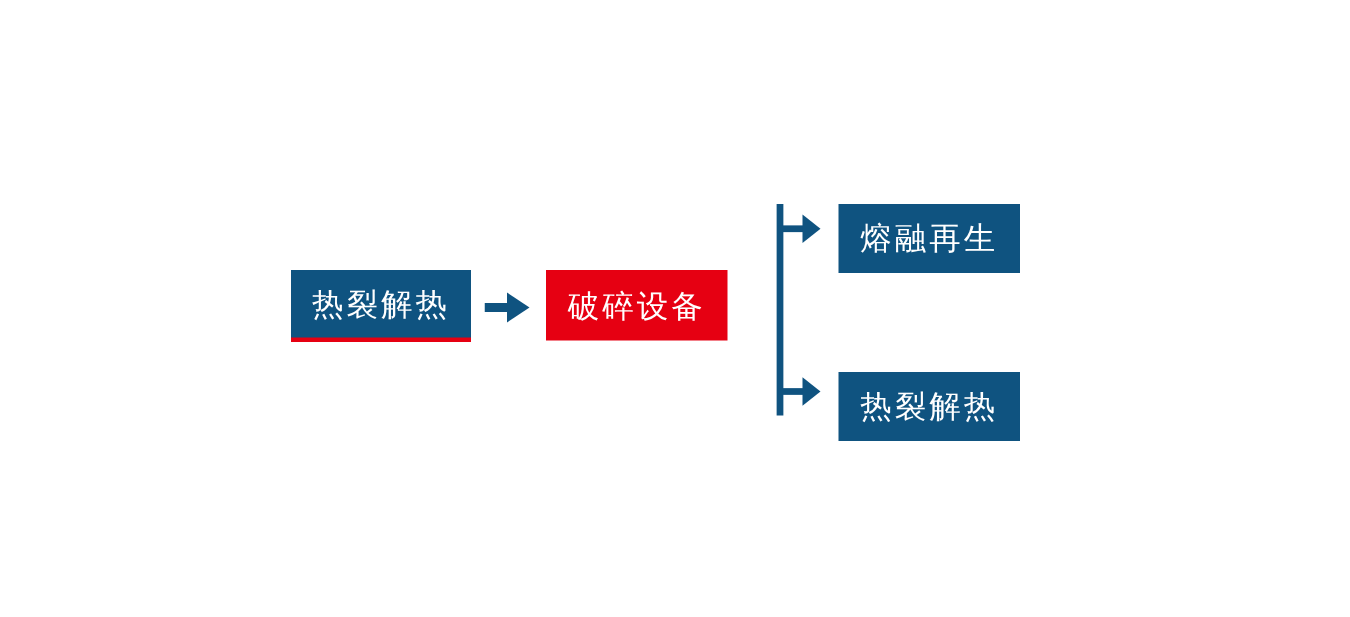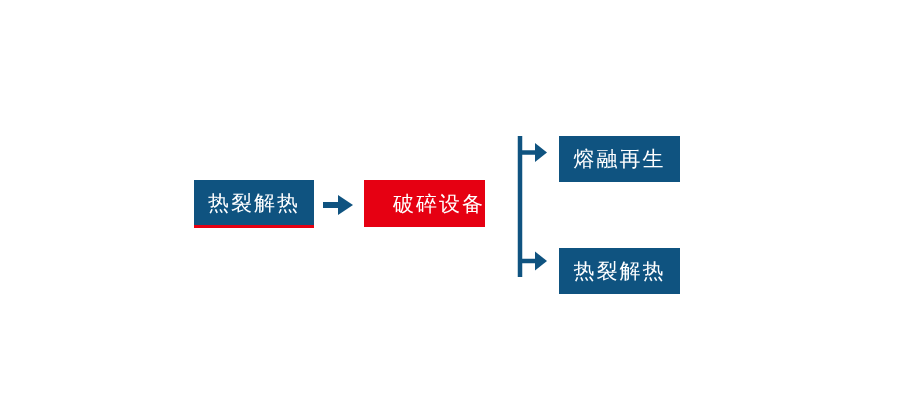--- a/index.html
+++ b/index.html
@@ -18,21 +18,21 @@
     .node{
       position:absolute;box-sizing:border-box;
       display:flex;align-items:center;justify-content:center;
       color:var(--color-node_text);
       font-size:21px;letter-spacing:2px;font-weight:400;
       white-space:nowrap;
     }
     .node-blue{background:var(--color-primary_blue);text-align:center;}
     .node-red{background:var(--color-accent_red);}
     #node-waste{left:194px;top:180px;width:120px;height:48px;border-bottom:3px solid var(--color-accent_red);}
-    #node-crush{left:364px;top:180px;width:121px;height:47px;justify-content:flex-end;}
+    #node-crush{left:364px;top:180px;width:121px;height:47px;}
     #node-melt{left:559px;top:136px;width:121px;height:46px;}
     #node-pyro{left:559px;top:232px;width:121px;height:46px;margin-top:16px;}
     .arrow-main{
       position:absolute;left:323px;top:193px;width:31px;height:24px;
       color:var(--color-primary_blue);
     }
     .connector{
       position:absolute;left:0;top:0;width:900px;height:411px;
       color:var(--color-primary_blue);
       pointer-events:none;

